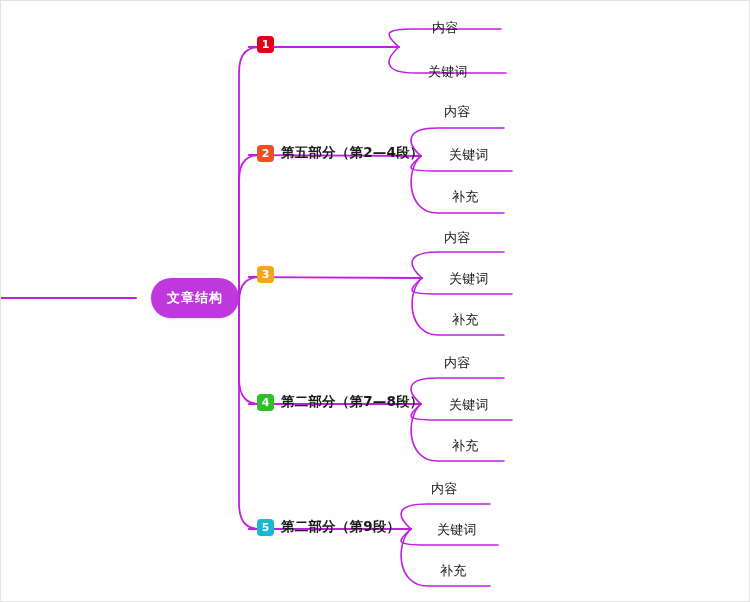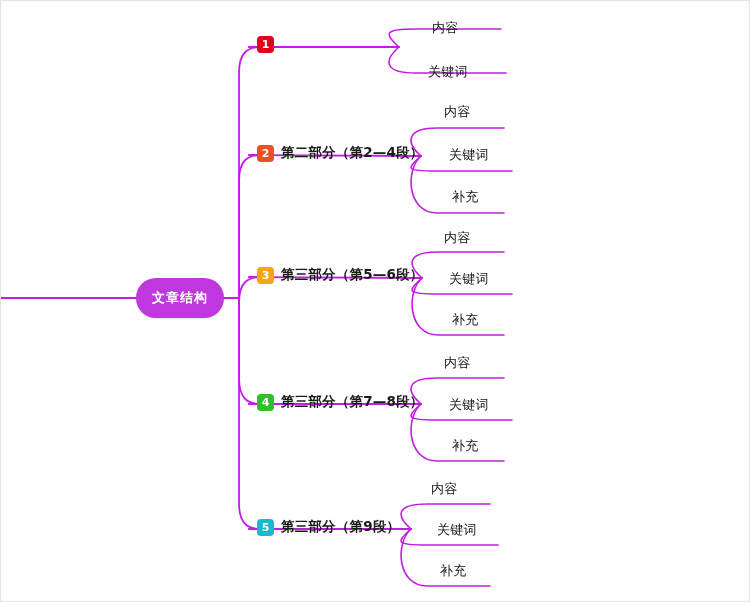--- a/index.html
+++ b/index.html
@@ -102,53 +102,52 @@
       <path d="M 420 403 C 404 389, 406 377, 436 377 L 503 377" fill="none" stroke="#c01fe0" stroke-width="1.6" stroke-linecap="round"></path>
       <path d="M 420 403 C 404 417, 406 419, 436 419 L 511 419" fill="none" stroke="#c01fe0" stroke-width="1.6" stroke-linecap="round"></path>
       <path d="M 420 403 C 404 417, 406 460, 436 460 L 503 460" fill="none" stroke="#c01fe0" stroke-width="1.6" stroke-linecap="round"></path>
       <path d="M 238 297 L 238 502 C 238 524, 248 528, 260 528 L 248 528" fill="none" stroke="#c01fe0" stroke-width="1.8" stroke-linecap="round"></path>
       <path d="M 248 528 L 410 528" fill="none" stroke="#c01fe0" stroke-width="1.8" stroke-linecap="round"></path>
       <path d="M 410 528 C 394 514, 396 503, 426 503 L 489 503" fill="none" stroke="#c01fe0" stroke-width="1.6" stroke-linecap="round"></path>
       <path d="M 410 528 C 394 542, 396 544, 426 544 L 497 544" fill="none" stroke="#c01fe0" stroke-width="1.6" stroke-linecap="round"></path>
       <path d="M 410 528 C 394 542, 396 585, 426 585 L 489 585" fill="none" stroke="#c01fe0" stroke-width="1.6" stroke-linecap="round"></path>
     </svg>
 
-  <div class="root-node" style="left: 135px; top: 277px; width: 88px; height: 40px; background: rgb(191, 56, 222); color: rgb(255, 255, 255);">
+  <div class="root-node" style="left: 150px; top: 277px; width: 88px; height: 40px; background: rgb(191, 56, 222); color: rgb(255, 255, 255);">
     <span>文章结构</span>
   </div>
 
   <div id="branch-layer">
       <div class="branch-node" style="left: 256px; top: 35px;">
         <span class="badge" style="background: rgb(227, 0, 27);">1</span>
       </div>
       <div class="leaf-node" style="left: 431px; top: 18px; color: rgb(20, 20, 20);">内容</div>
       <div class="leaf-node" style="left: 427px; top: 62px; color: rgb(20, 20, 20);">关键词</div>
       <div class="branch-node" style="left: 256px; top: 143px;">
         <span class="badge" style="background: rgb(240, 78, 35);">2</span>
-        <span class="branch-label" style="color: rgb(26, 26, 26);">第二部分（第2—4段）</span>
+        <span class="branch-label" style="color: rgb(26, 26, 26);">第五部分（第2—4段）</span>
       </div>
       <div class="leaf-node" style="left: 443px; top: 102px; color: rgb(20, 20, 20);">内容</div>
       <div class="leaf-node" style="left: 448px; top: 145px; color: rgb(20, 20, 20);">关键词</div>
       <div class="leaf-node" style="left: 451px; top: 187px; color: rgb(20, 20, 20);">补充</div>
       <div class="branch-node" style="left: 256px; top: 265px;">
         <span class="badge" style="background: rgb(247, 164, 24);">3</span>
-        <span class="branch-label" style="color: rgb(26, 26, 26);">第三部分（第5—6段）</span>
       </div>
       <div class="leaf-node" style="left: 443px; top: 228px; color: rgb(20, 20, 20);">内容</div>
       <div class="leaf-node" style="left: 448px; top: 269px; color: rgb(20, 20, 20);">关键词</div>
       <div class="leaf-node" style="left: 451px; top: 310px; color: rgb(20, 20, 20);">补充</div>
       <div class="branch-node" style="left: 256px; top: 392px;">
         <span class="badge" style="background: rgb(47, 191, 40);">4</span>
-        <span class="branch-label" style="color: rgb(26, 26, 26);">第三部分（第7—8段）</span>
+        <span class="branch-label" style="color: rgb(26, 26, 26);">第二部分（第7—8段）</span>
       </div>
       <div class="leaf-node" style="left: 443px; top: 353px; color: rgb(20, 20, 20);">内容</div>
       <div class="leaf-node" style="left: 448px; top: 395px; color: rgb(20, 20, 20);">关键词</div>
       <div class="leaf-node" style="left: 451px; top: 436px; color: rgb(20, 20, 20);">补充</div>
       <div class="branch-node" style="left: 256px; top: 517px;">
         <span class="badge" style="background: rgb(24, 184, 207);">5</span>
-        <span class="branch-label" style="color: rgb(26, 26, 26);">第三部分（第9段）</span>
+        <span class="branch-label" style="color: rgb(26, 26, 26);">第二部分（第9段）</span>
       </div>
       <div class="leaf-node" style="left: 430px; top: 479px; color: rgb(20, 20, 20);">内容</div>
       <div class="leaf-node" style="left: 436px; top: 520px; color: rgb(20, 20, 20);">关键词</div>
       <div class="leaf-node" style="left: 439px; top: 561px; color: rgb(20, 20, 20);">补充</div>
     </div>
 
 </div>
 
 </body></html>

